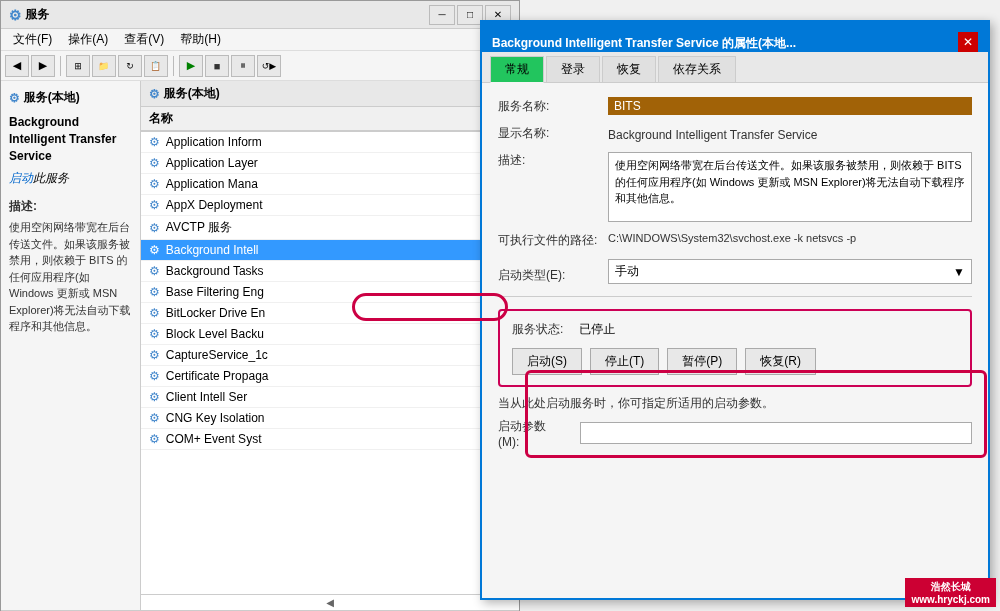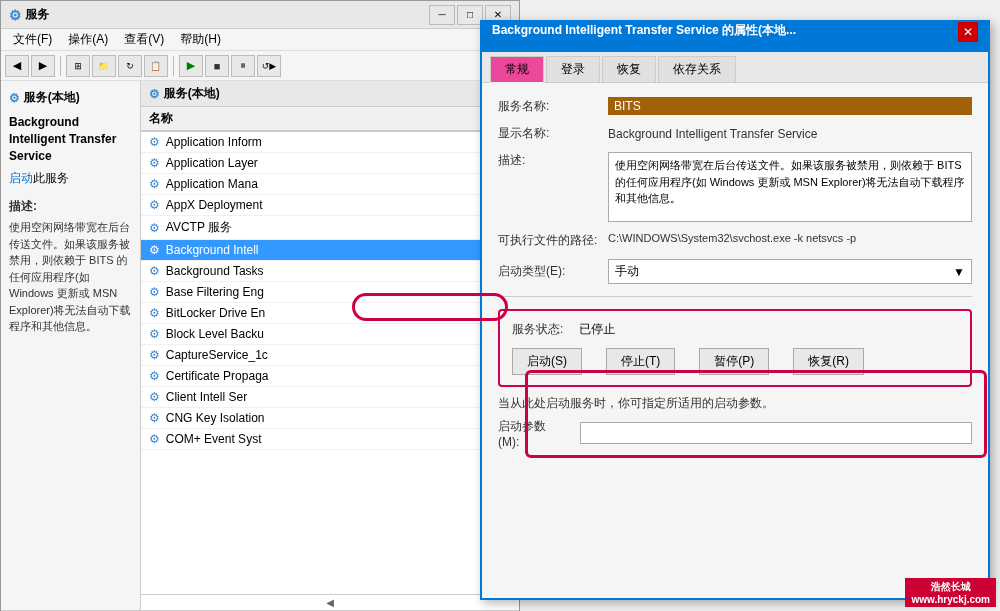--- a/index.html
+++ b/index.html
@@ -139,21 +139,21 @@
       height: 580px;
       background: #f5f5f5;
       border: 2px solid #0078d7;
       box-shadow: 3px 3px 10px rgba(0,0,0,0.3);
     }
     .dialog-title {
       background: #0078d7;
       color: white;
       height: 30px;
       display: flex;
-      align-items: flex-start;
+      align-items: flex-end;
       padding: 0 10px;
       font-size: 12px;
       font-weight: bold;
       gap: 31px;
     }
     .dialog-close {
       margin-left: auto;
       width: 20px; height: 20px;
       background: #cc0000;
       color: white;
@@ -171,31 +171,31 @@
     .dialog-tab {
       padding: 4px 14px;
       border: 1px solid #ccc;
       border-bottom: none;
       background: #e0e0e0;
       font-size: 12px;
       cursor: pointer;
       margin-right: 2px;
     }
     .dialog-tab.active {
-      background: #ec4899;
+      background: #22c55e;
       border-bottom: 1px solid #f5f5f5;
       margin-bottom: -1px;
     }
     .dialog-content {
       padding: 14px 16px;
       font-size: 12px;
     }
     .form-row {
       display: flex;
-      align-items: center;
+      align-items: flex-end;
       margin-bottom: 10px;
     }
     .form-label {
       width: 110px;
       font-size: 12px;
       color: #333;
       flex-shrink: 0;
     }
     .form-value {
       flex: 1;
@@ -252,21 +252,21 @@
     }
     .status-row {
       display: flex;
       align-items: center;
       margin-bottom: 10px;
     }
     .status-label { font-size: 12px; color: #333; margin-right: 16px; }
     .status-value { font-size: 12px; font-weight: normal; }
     .action-buttons {
       display: flex;
-      gap: 24px;
+      gap: 8px;
       align-items: center;
     }
     .action-btn {
       padding: 4px 14px;
       border: 1px solid #aaa;
       background: #e8e8e8;
       font-size: 12px;
       cursor: pointer;
       min-width: 60px;
       text-align: center;
@@ -368,21 +368,21 @@
   </div>
 
   <div class="main-content">
 
     <div class="left-panel">
       <div class="left-panel-title">
         <span style="color:#4488cc;">⚙</span>
         <span>服务(本地)</span>
       </div>
       <div class="service-name">Background Intelligent Transfer Service</div>
-      <div style="margin-bottom:8px;">
+      <div style="margin-bottom:8px;font-style:italic;">
         <a class="start-link">启动</a><span>此服务</span>
       </div>
       <div class="description-section">
         <div class="desc-title">描述:</div>
         <div>使用空闲网络带宽在后台传送文件。如果该服务被禁用，则依赖于 BITS 的任何应用程序(如 Windows 更新或 MSN Explorer)将无法自动下载程序和其他信息。</div>
       </div>
     </div>
 
     <div class="right-panel">
       <div class="list-header">

